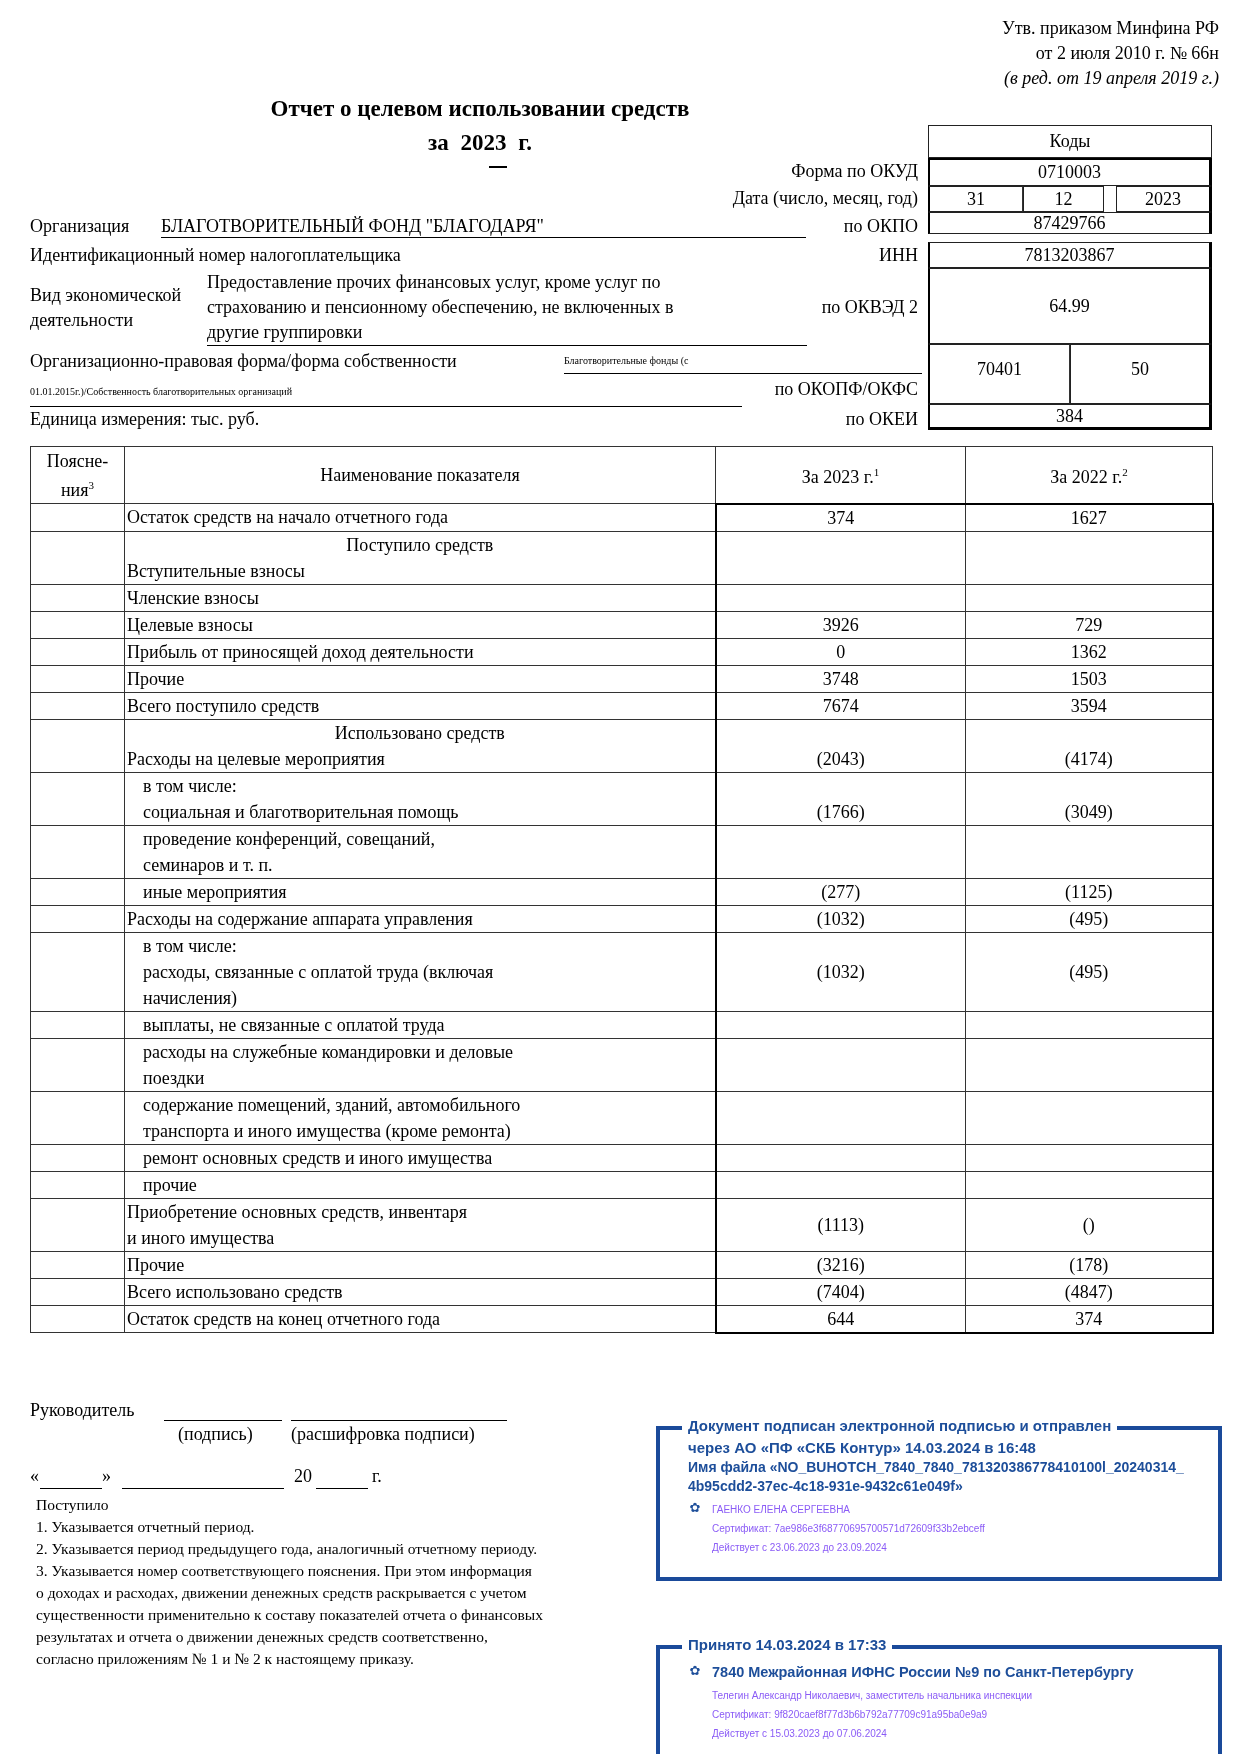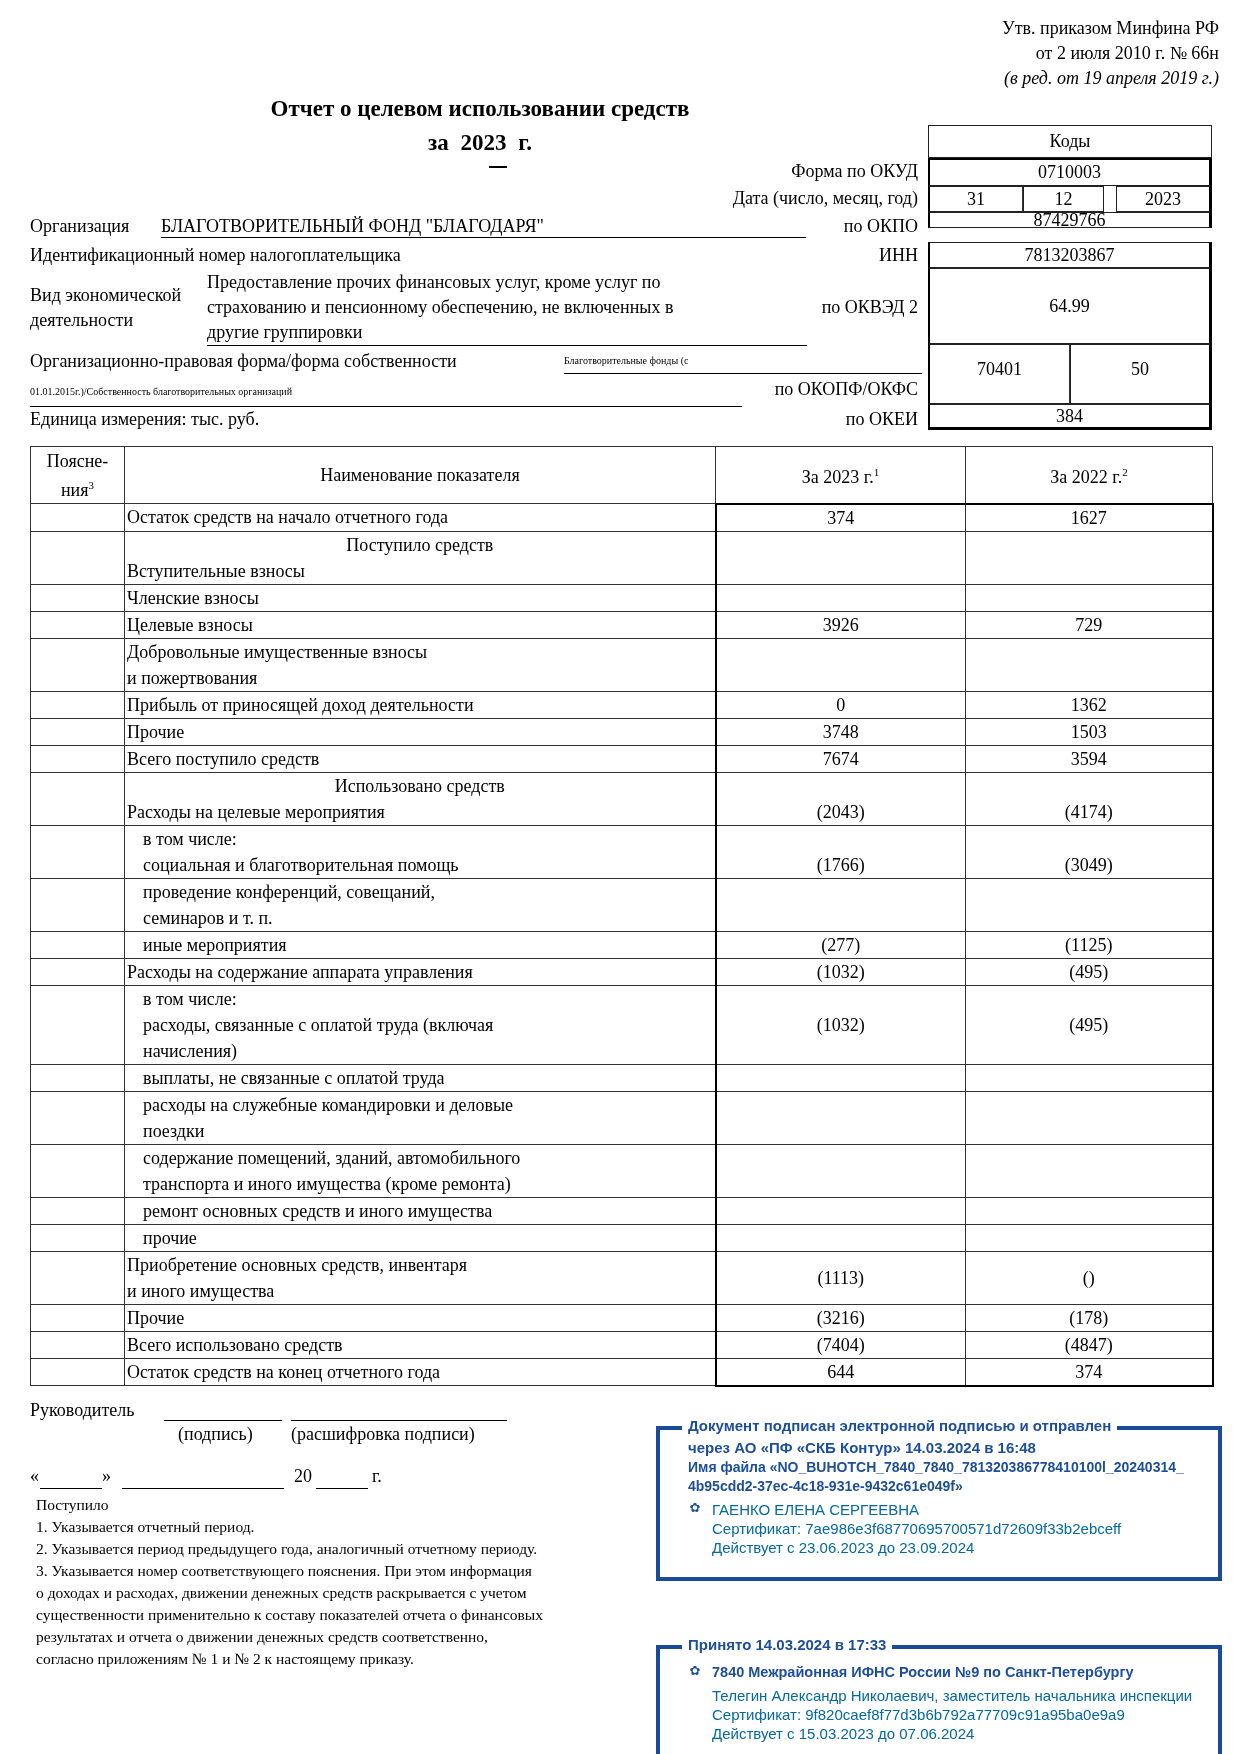--- a/index.html
+++ b/index.html
@@ -34,21 +34,21 @@
   .ind { padding-left:16px; display:block; }
   .ctr { text-align:center; display:block; }
   sup { font-size:11px; }
 
   .sig { font-size:18px; }
   .notes { left:36px; top:1494px; font-size:15.5px; line-height:22px; width:620px; }
 
   .esig { position:absolute; border:4px solid #1a4a9a; box-sizing:border-box; color:#1d4e9a; font-family:"Liberation Sans", sans-serif; }
   .esig .legend { position:absolute; left:22px; top:-14px; background:#fff; padding:0 6px; font-weight:bold; font-size:15px; line-height:20px; color:#1d4e9a; }
   .esig .b { font-weight:bold; font-size:14px; line-height:19px; }
-  .esig .n { font-size:15px; line-height:19px; color:#0369a1; }
+  .esig .n { font-size:10px; line-height:19px; color:#8b5cf6; }
   .medal { display:inline-block; width:14px; text-align:center; font-size:13px; color:#1d4e9a; }
 </style>
 </head>
 <body>
 
 <div class="abs approval">
   <div>Утв. приказом Минфина РФ</div>
   <div>от 2 июля 2010 г. № 66н</div>
   <div class="it">(в ред. от 19 апреля 2019 г.)</div>
 </div>
@@ -61,21 +61,21 @@
     <span>г.</span>
   </div>
 </div>
 
 <div class="abs codes">
   <div class="cell" style="left:0;top:0;width:284px;height:33px;">Коды</div>
   <div class="cell thick" style="left:0;top:33px;width:284px;height:28px;border-top:2px solid #000;">0710003</div>
   <div class="cell thick" style="left:0;top:61px;width:95px;height:26px;border-right:1px solid #333;">31</div>
   <div class="cell" style="left:95px;top:61px;width:81px;height:26px;">12</div>
   <div class="cell" style="left:188px;top:61px;width:96px;height:26px;border-right:3px solid #000;">2023</div>
-  <div class="cell thick" style="left:0;top:87px;width:284px;height:16px;">87429766</div>
+  <div class="cell thick" style="left:0;top:87px;width:284px;height:22px;">87429766</div>
   <div class="cell thick" style="left:0;top:117px;width:284px;height:26px;">7813203867</div>
   <div class="cell thick" style="left:0;top:143px;width:284px;height:76px;">64.99</div>
   <div class="cell thick" style="left:0;top:219px;width:142px;height:60px;border-right:1px solid #333;align-items:flex-start;padding-top:14px;">70401</div>
   <div class="cell" style="left:142px;top:219px;width:142px;height:60px;border-right:3px solid #000;align-items:flex-start;padding-top:14px;">50</div>
   <div class="cell thick" style="left:0;top:279px;width:284px;height:26px;border-bottom:3px solid #000;">384</div>
 </div>
 
 <div class="abs lbl lbl-r" style="right:323px;top:160px;">Форма по ОКУД</div>
 <div class="abs lbl lbl-r" style="right:323px;top:187px;margin-left:26px;">Дата (число, месяц, год)</div>
 <div class="abs lbl lbl-r" style="right:323px;top:215px;">по ОКПО</div>
@@ -134,26 +134,20 @@
     <td></td>
         <td>Членские взносы</td>
     <td class="num c3"></td>
         <td class="num c4"></td>
   </tr>
   <tr>
     <td></td>
         <td>Целевые взносы</td>
     <td class="num c3">3926</td>
         <td class="num c4">729</td>
-  </tr>
-  <tr>
-    <td></td>
-        <td><span style="display:block">Добровольные имущественные взносы</span><span>и пожертвования</span></td>
-    <td class="num c3"></td>
-        <td class="num c4"></td>
   </tr>
   <tr>
     <td></td>
         <td>Прибыль от приносящей доход деятельности</td>
     <td class="num c3">0</td>
         <td class="num c4">1362</td>
   </tr>
   <tr>
     <td></td>
         <td>Прочие</td>

